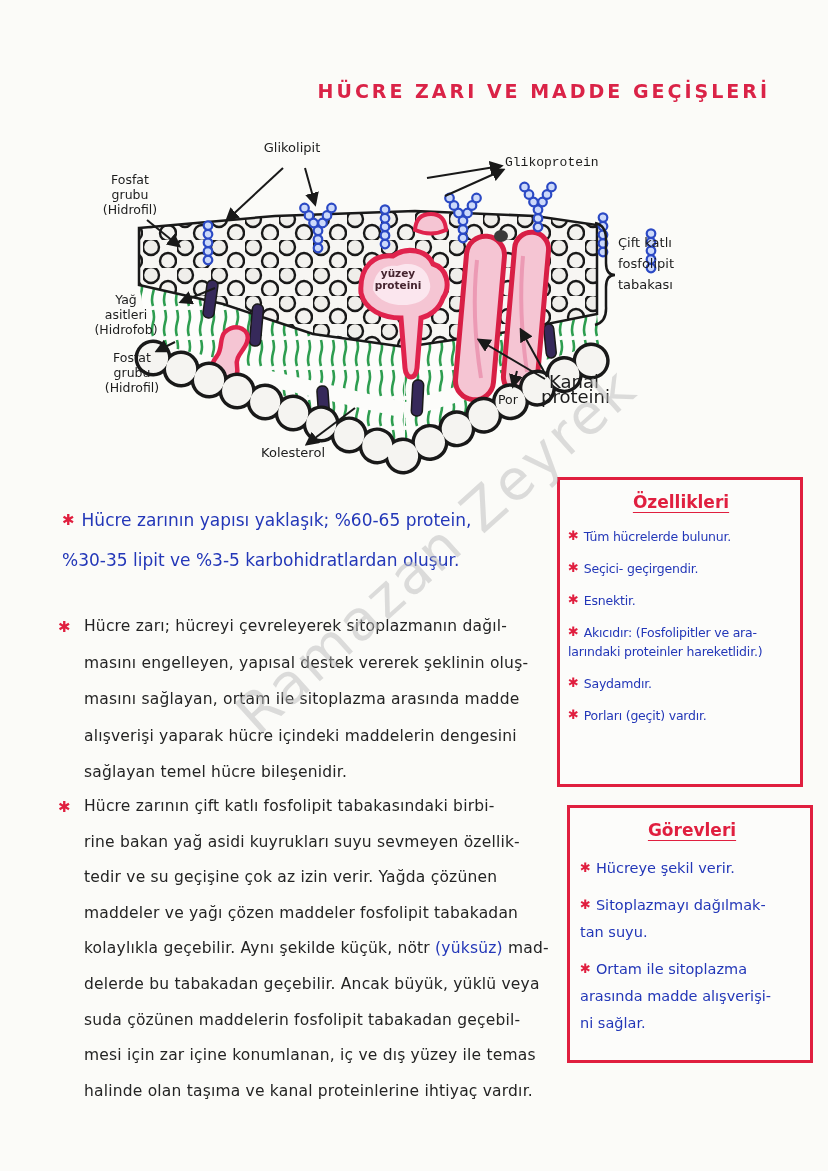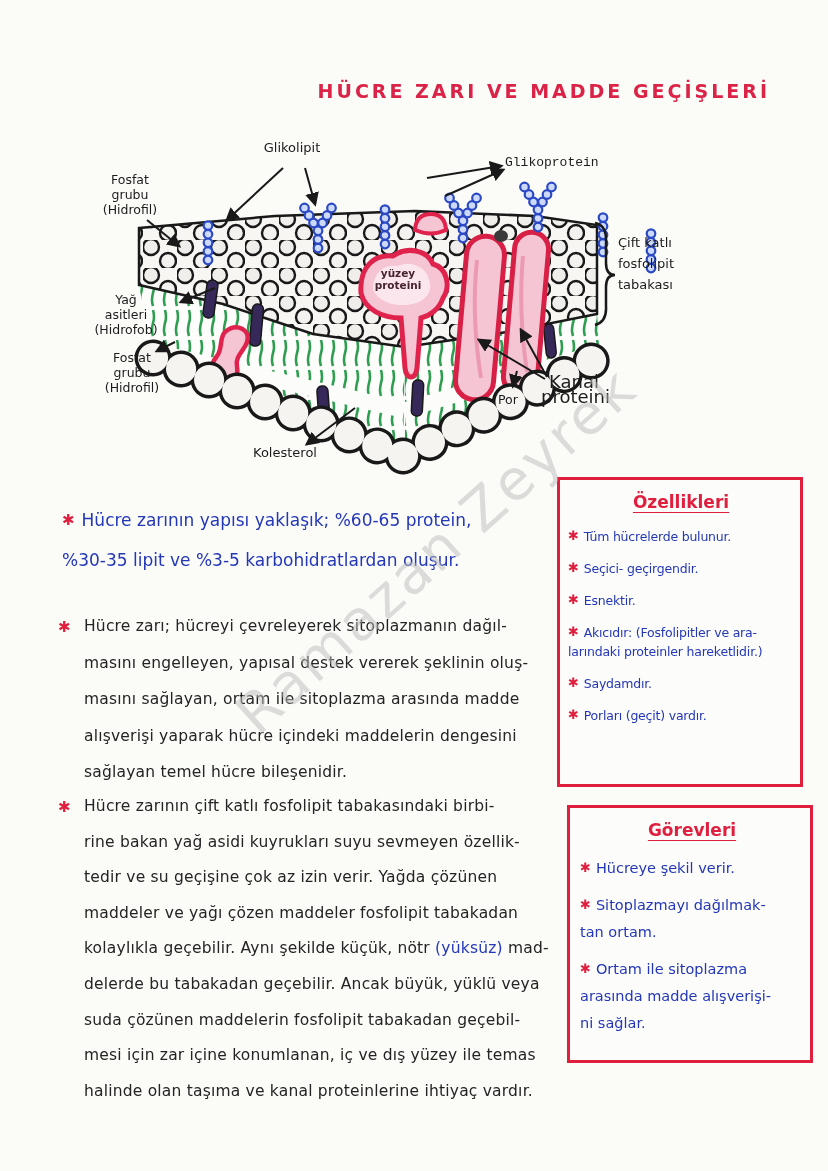--- a/index.html
+++ b/index.html
@@ -16,21 +16,21 @@
     left:0;top:80px;width:770px;text-align:right;
     font-size:19px;font-weight:bold;letter-spacing:3px;color:#da2347;
   }
   
   .dlabel{font-size:13px;line-height:15px;color:#1c1c1c;text-align:center;}
   #lbl-glikolipit{left:246px;top:140px;width:92px;}
   #lbl-glikoprotein{left:505px;top:155px;width:110px;text-align:left;font-family:Liberation Mono, monospace;}
   #lbl-fosfat-ust{left:92px;top:172px;width:76px;font-size:12.5px;}
   #lbl-yag{left:84px;top:292px;width:84px;font-size:12.5px;}
   #lbl-fosfat-alt{left:94px;top:350px;width:76px;font-size:12.5px;}
-  #lbl-kolesterol{left:245px;top:445px;width:80px;text-align:center;}
+  #lbl-kolesterol{left:245px;top:445px;width:80px;text-align:right;}
   #lbl-por{left:498px;top:392px;width:40px;font-size:12.5px;text-align:left;}
   #lbl-kanal{left:541px;top:374px;width:66px;font-size:18px;line-height:15px;}
   #lbl-yuzey{left:368px;top:268px;width:60px;font-size:10.5px;line-height:11.5px;color:#45232e;font-weight:bold;}
   #lbl-cift{left:618px;top:232px;width:92px;font-size:13px;line-height:21px;text-align:left;}
   
   .star{color:#e01f3f;font-size:15px;margin-right:7px;vertical-align:1px;}
   #note-blue{left:62px;top:500px;width:505px;font-size:17px;color:#2337b8;line-height:40px;}
   .noteblk{font-size:15.5px;color:#242424;letter-spacing:0.2px;}
   #note-def{left:58px;top:608px;width:505px;line-height:36.5px;padding-left:26px;}
   #note-perm{left:58px;top:789px;width:510px;line-height:35.6px;padding-left:26px;}
@@ -222,19 +222,19 @@
   <div class="bitem"><span class="star">✱</span><span class="pre">Akıcıdır: (Fosfolipitler ve ara-
 larındaki proteinler hareketlidir.)</span></div>
   <div class="bitem"><span class="star">✱</span><span class="pre">Saydamdır.</span></div>
   <div class="bitem"><span class="star">✱</span><span class="pre">Porları (geçit) vardır.</span></div>
 </div>
 
 <div id="box-gor" class="abs rbox">
   <div class="btitle">Görevleri</div>
   <div class="bitem"><span class="star">✱</span><span class="pre">Hücreye şekil verir.</span></div>
   <div class="bitem"><span class="star">✱</span><span class="pre">Sitoplazmayı dağılmak-
-tan ortam.</span></div>
+tan suyu.</span></div>
   <div class="bitem"><span class="star">✱</span><span class="pre">Ortam ile sitoplazma
 arasında madde alışverişi-
 ni sağlar.</span></div>
 </div>
 
 <div id="watermark" class="abs">Ramazan Zeyrek</div>
 
 </body></html>

